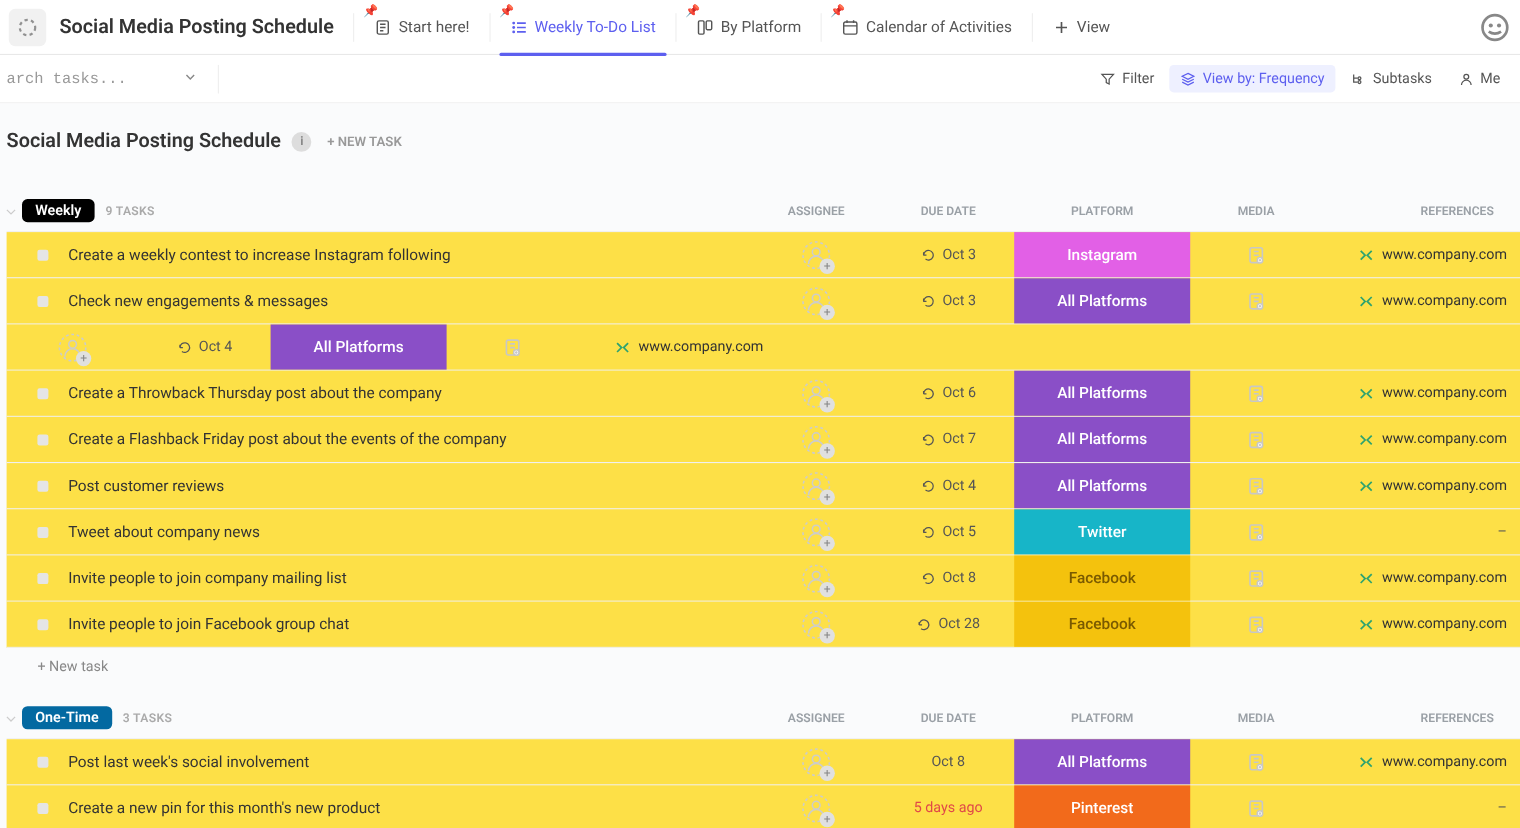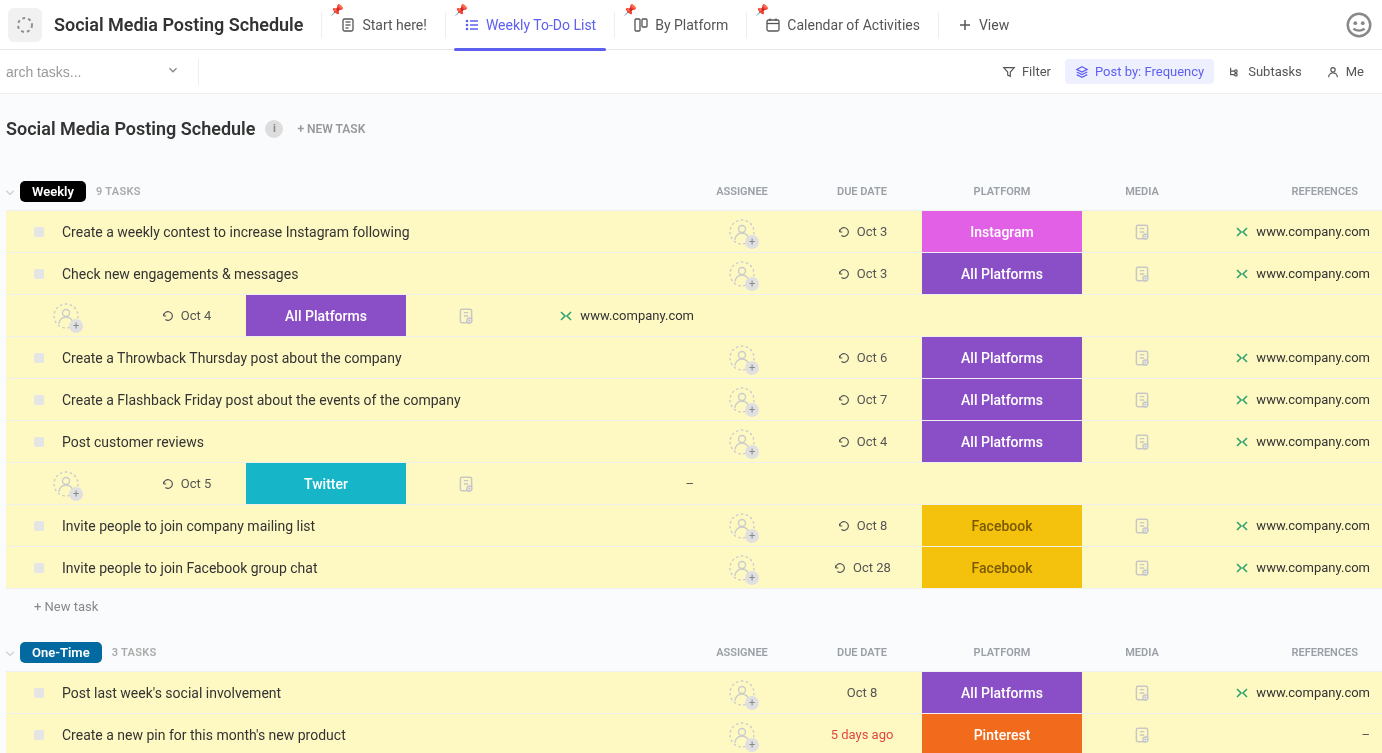--- a/index.html
+++ b/index.html
@@ -12,21 +12,21 @@
   .tab-sep { width:1px; background:#eee; margin:12px 0;}
   .tab { display:flex; align-items:center; padding:0 18px; color:#555; cursor:pointer; position:relative; font-size:14px; gap:6px;}
   .tab .pin { position:absolute; top:4px; left:8px; font-size:11px; color:#aaa;}
   .tab.active { color:#5d5fef;}
   .tab.active::after { content:""; position:absolute; left:8px; right:8px; bottom:-1px; height:3px; background:#5d5fef; border-radius:3px;}
   .tab svg { width:16px; height:16px;}
   .header-right { margin-left:auto; display:flex; align-items:center; }
   .header-right .circle-btn { width:30px; height:30px; border-radius:50%; display:flex; align-items:center; justify-content:center; color:#888; cursor:pointer;}
   .toolbar { display:flex; align-items:center; height:44px; border-bottom:1px solid #eee; }
   .search-wrap { display:flex; align-items:center; padding:0 4px; gap:6px; }
-  .search-wrap input { border:none; outline:none; font-size:14px; width:140px; color:#0f766e;}
+  .search-wrap input { border:none; outline:none; font-size:14px; width:140px; color:#0f766e;font-family:Liberation Mono, monospace;}
   .search-wrap input::placeholder { color:#999; }
   .chev-down { color:#888; padding:0 18px; cursor:pointer;}
   .toolbar-sep { width:1px; height:26px; background:#eee; }
   .toolbar-right { margin-left:auto; display:flex; align-items:center; gap:4px; padding-right:8px;}
   .tool-btn { display:flex; align-items:center; gap:6px; padding:5px 10px; border-radius:4px; color:#555; cursor:pointer; font-size:13px;}
   .tool-btn.highlight { background:#eef0ff; color:#5d5fef;}
   .content { padding:24px 0 40px 6px; background:#fafbfc;}
   .section-head { display:flex; align-items:center; gap:14px; padding:0 0 14px 0;}
   .section-title { font-size:18px; font-weight:600; color:#333;}
   .info-ic { width:18px;height:18px;border-radius:50%;background:#ddd;color:#888;display:inline-flex;align-items:center;justify-content:center;font-size:11px;font-weight:700;margin-left:-4px;}
@@ -39,21 +39,21 @@
   .badge.onetime { background:#0369a1;}
   .task-count { color:#aaa; font-size:11px; font-weight:600; letter-spacing:.3px; margin-left:10px;}
   .col-headers { margin-left:auto; display:flex; align-items:center;}
   .col-h { color:#9aa0a6; font-size:11px; font-weight:600; text-align:center;}
   .col-assignee { width:120px;}
   .col-due { width:120px;}
   .col-platform { width:160px;}
   .col-media { width:120px;}
   .col-ref { width:180px; padding-right:24px; text-align:right;}
   .tasklist { margin-top:8px; border-top:1px solid #f0f0f0;}
-  .row { display:flex; align-items:center; min-height:40px; border-bottom:1px solid #f0f0f0; background:#fef9c3;}
+  .row { display:flex; align-items:center; min-height:40px; border-bottom:1px solid #f0f0f0; background:#fde047;}
   .row-left { display:flex; align-items:center; flex:1; padding-left:28px;}
   .chk { width:10px; height:10px; background:#e5e5e5; border-radius:2px; flex:0 0 auto;}
   .task-name { margin-left:18px; color:#333; font-size:14px;}
   .row-cols { display:flex; align-items:center;}
   .cell { display:flex; align-items:center; justify-content:center; font-size:13px;}
   .assignee-avatar { width:28px; height:28px; position:relative;}
   .assignee-avatar svg { width:28px; height:28px;}
   .assignee-avatar::after { content:"+"; position:absolute; right:-3px; bottom:-3px; width:14px; height:14px; border-radius:50%; background:#e0e0e0; color:#888; font-size:11px; display:flex; align-items:center; justify-content:center;}
   .due-cell { color:#555; gap:6px;}
   .due-cell.overdue { color:#e04848;}
@@ -226,21 +226,21 @@
     <div class="tool-btn">
         <svg viewBox="0 0 16 16" width="14" height="14">
           <use href="#ic-filter"></use>
         </svg>
         <span>Filter</span>
       </div>
     <div class="tool-btn highlight">
         <svg viewBox="0 0 16 16" width="14" height="14">
           <use href="#ic-stack"></use>
         </svg>
-        <span>Post by: Frequency</span>
+        <span>View by: Frequency</span>
       </div>
     <div class="tool-btn">
         <svg viewBox="0 0 16 16" width="14" height="14">
           <use href="#ic-subtask"></use>
         </svg>
         <span>Subtasks</span>
       </div>
     <div class="tool-btn">
         <svg viewBox="0 0 16 16" width="14" height="14">
           <use href="#ic-person"></use>
@@ -463,20 +463,24 @@
               </div>
         <div class="cell col-ref ref-cell">
                 <svg viewBox="0 0 16 16">
                   <use href="#ic-chain"></use>
                 </svg>
                 <span>www.company.com</span>
               </div>
       </div>
     </div>
           <div class="row">
+      <div class="row-left">
+        <span class="chk"></span>
+        <span class="task-name">Tweet about company news</span>
+      </div>
       <div class="row-cols">
         <div class="cell col-assignee">
                 <span class="assignee-avatar"><svg viewBox="0 0 28 28">
                     <use href="#ic-avatar"></use>
                   </svg></span>
               </div>
         <div class="cell col-due due-cell ">
                 <svg class="recur-ic" viewBox="0 0 16 16">
                   <use href="#ic-recur"></use>
                 </svg>

